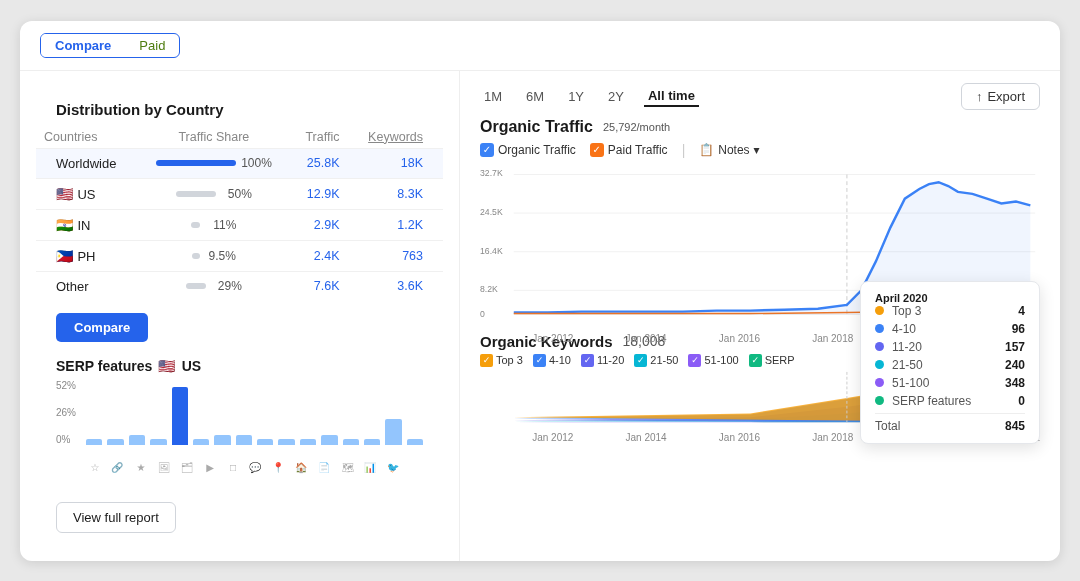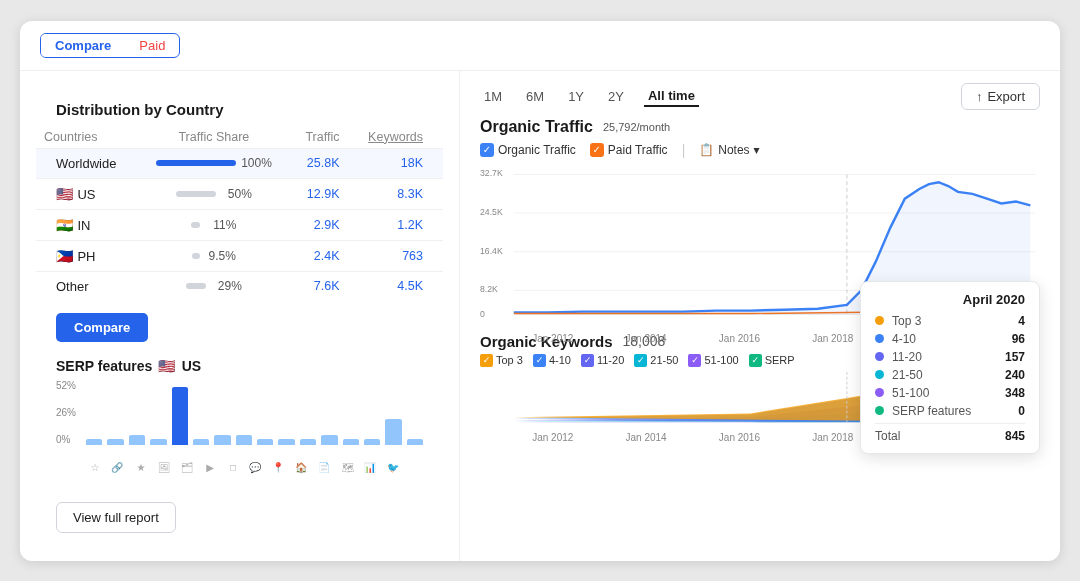--- a/index.html
+++ b/index.html
@@ -45,21 +45,21 @@
       background: transparent;
       color: #2563eb;
     }
     .toggle-btn.active {
       background: #fff;
       color: #2563eb;
       font-weight: 600;
     }
     .toggle-btn.inactive {
       background: transparent;
-      color: #ef4444;
+      color: #4d7c0f;
     }
 
     
     .main-content {
       display: flex;
       flex: 1;
       overflow: hidden;
     }
 
     
@@ -377,23 +377,21 @@
       border-radius: 8px;
       padding: 10px 14px;
       font-size: 12px;
       box-shadow: 0 4px 16px rgba(0,0,0,0.12);
       z-index: 10;
       min-width: 180px;
     }
     .tooltip-title {
       font-weight: 700;
       color: #1a1a1a;
-      margin-bottom: 7px;
-      font-size: 13px;
-      text-align: right;
+      font-size: 11px;
     }
     .tooltip-row {
       display: flex;
       align-items: center;
       justify-content: space-between;
       margin-bottom: 4px;
       gap: 8px;
     }
     .tooltip-dot {
       width: 9px; height: 9px;
@@ -486,21 +484,21 @@
   </tr>
             <tr>
     <td>Other</td>
     <td>
       <div class="bar-container">
         <div class="bar-visual bar-gray" style="width:20px;"></div>
         <span class="bar-pct">29%</span>
       </div>
     </td>
     <td>7.6K</td>
-    <td>4.5K</td>
+    <td>3.6K</td>
   </tr>
           </tbody>
       </table>
 
       <button class="compare-btn">Compare</button>
 
       <div class="serp-section">
         <div class="serp-title">
           <span>SERP features</span>
           <span>🇺🇸</span>

